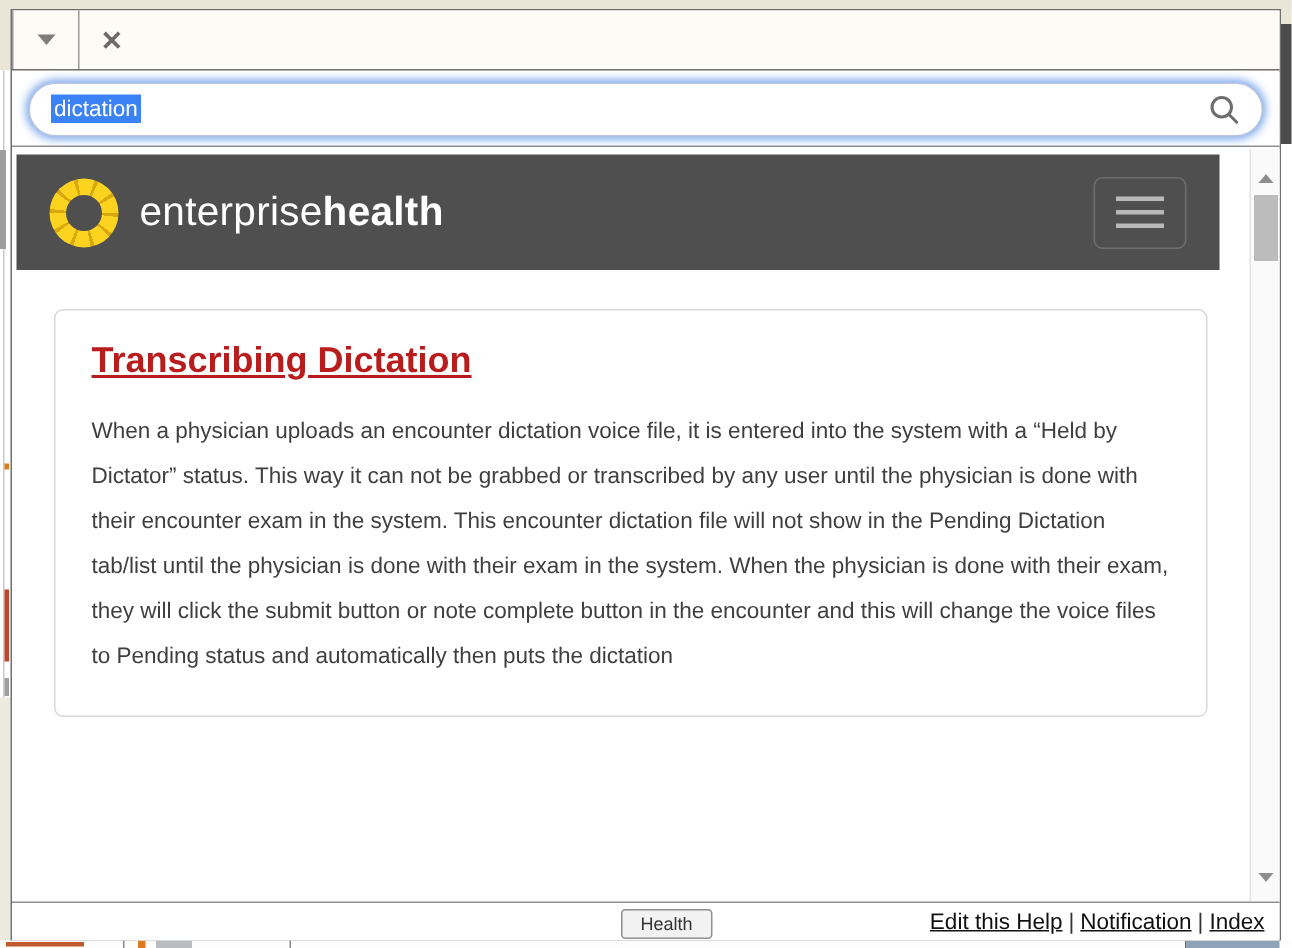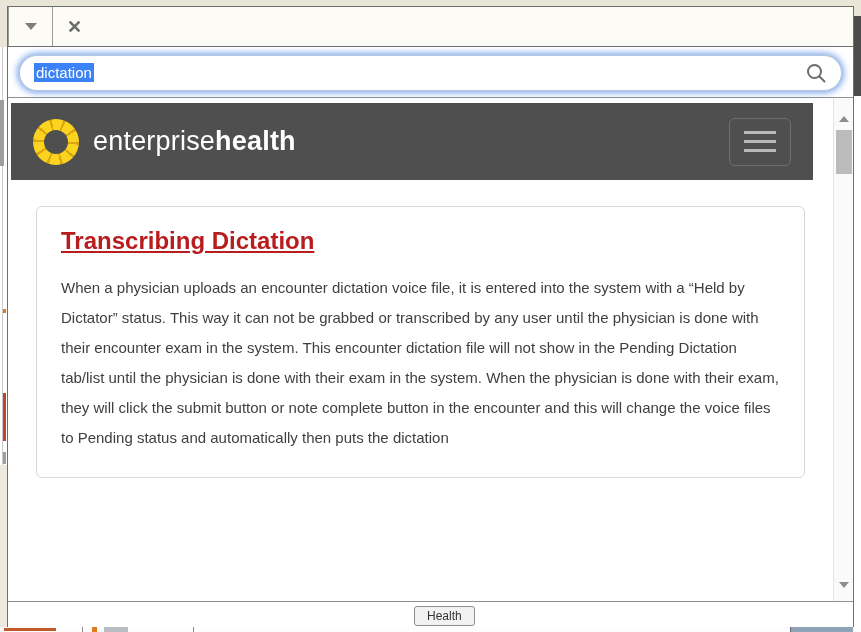--- a/index.html
+++ b/index.html
@@ -181,15 +181,18 @@
         </div>
       <div class="sb-thumb"></div>
       <div class="sb-arrow sb-down">
           <span class="tri-down"></span>
         </div>
     </div>
   </div>
 
   <div class="footerbar">
     <button class="dismiss-btn">Health</button>
+    <div class="footer-links">
+      <a>Edit this Help</a><span class="sep">|</span><a>Notification</a><span class="sep">|</span><a>Index</a>
+    </div>
   </div>
 
 </div>
 
 </body></html>

